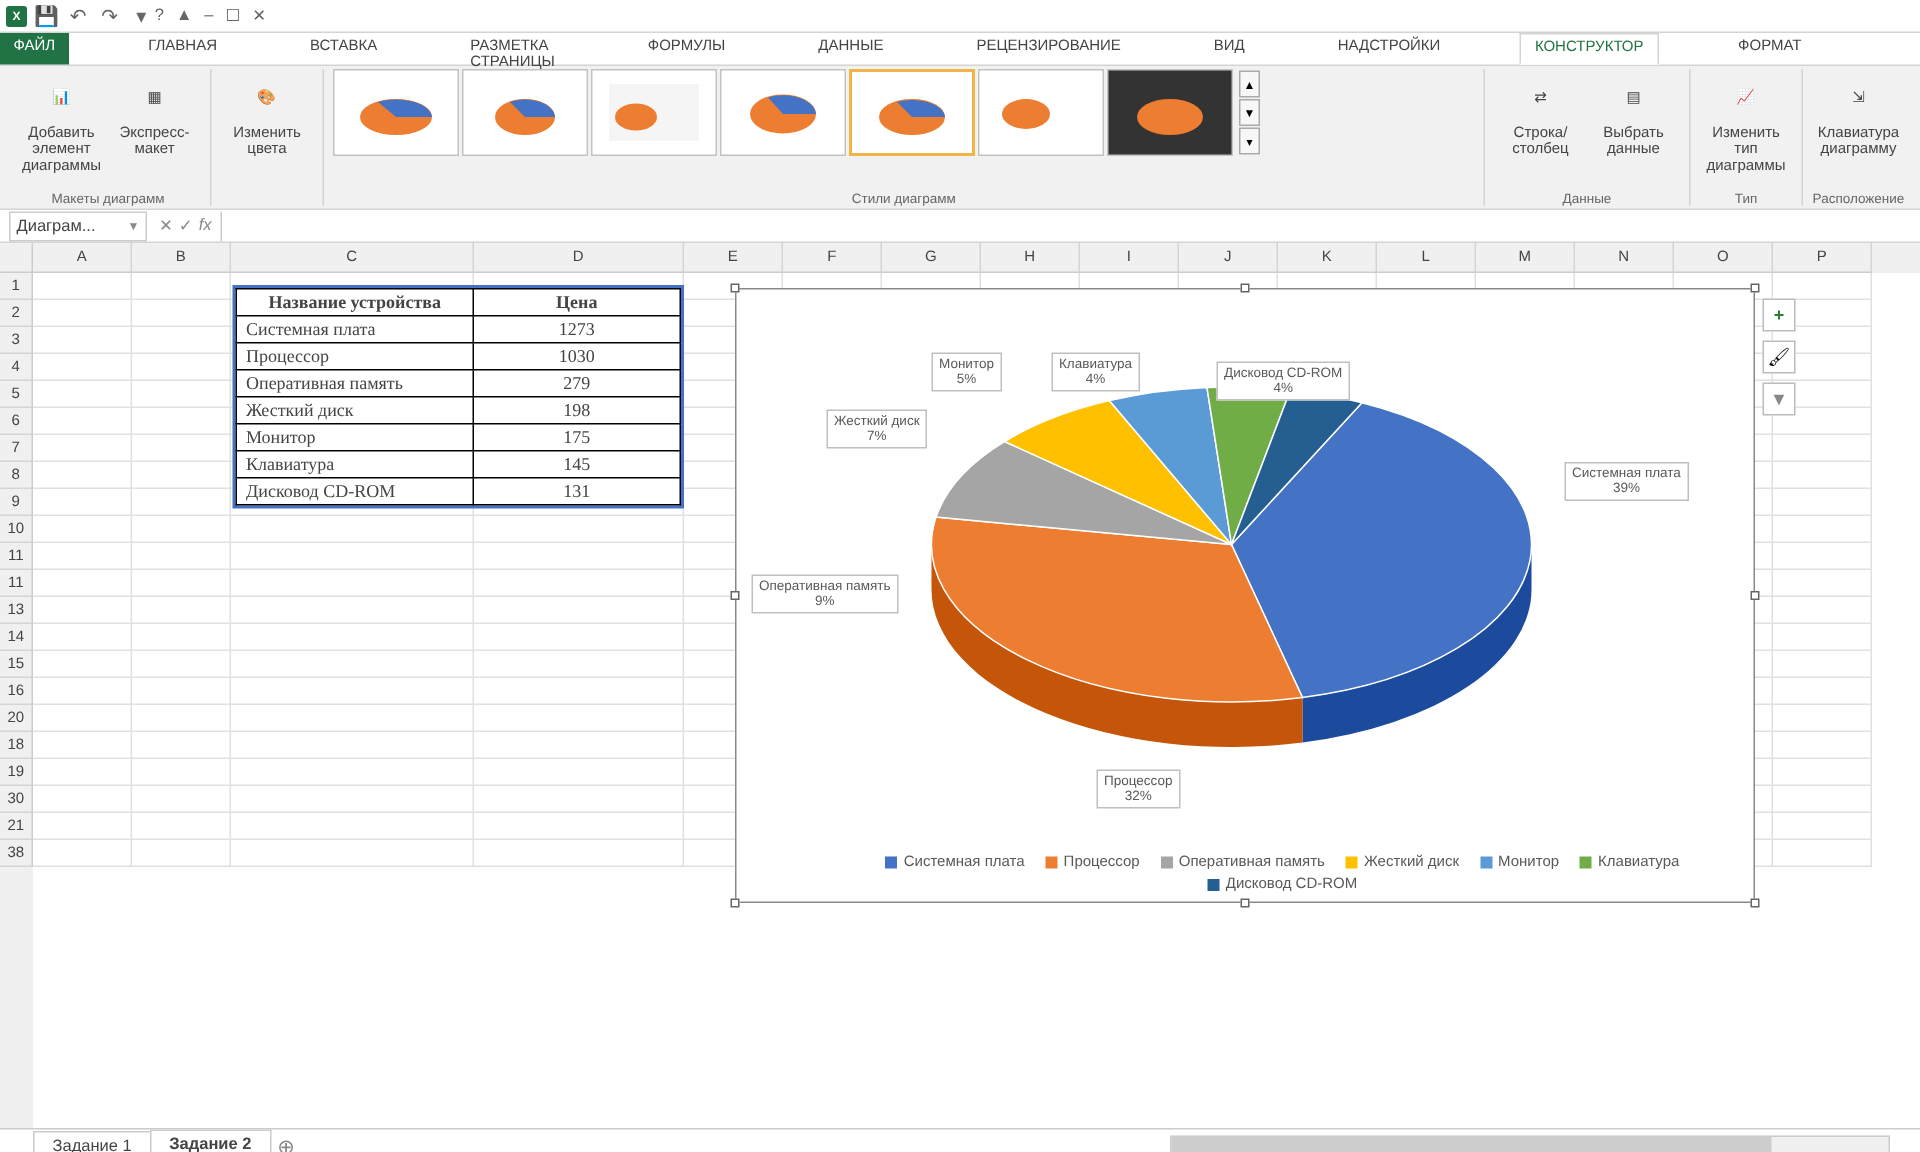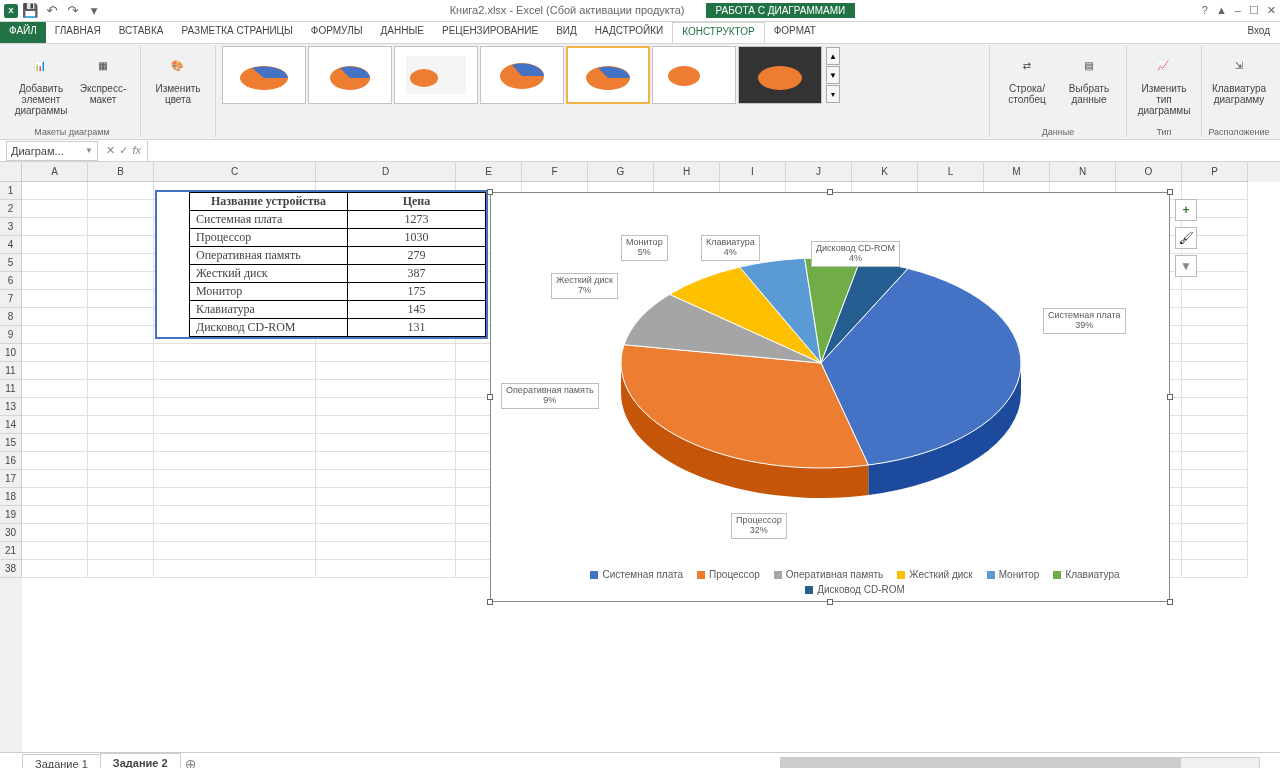--- a/index.html
+++ b/index.html
@@ -5,21 +5,21 @@
 * { margin: 0; padding: 0; box-sizing: border-box; font-family: "Segoe UI", Tahoma, sans-serif; }
 body { background: #fff; font-size: 11px; color: #444; overflow: hidden; width:1280px; height:768px;}
 .titlebar { height: 22px; background: #fff; display: flex; align-items: center; padding: 0 4px; border-bottom: 1px solid #d4d4d4; }
 .titlebar .left { display:flex; gap:4px; align-items:center; }
 .titlebar .xlicon { width:14px; height:14px; background:#217346; color:#fff; font-size:8px; font-weight:bold; display:flex; align-items:center; justify-content:center; border-radius:2px;}
 .titlebar .qat button { width:18px; height:18px; background:transparent; border:none; cursor:pointer; color:#666;}
 .titlebar .center { flex:1; text-align:center; font-size:11px; color:#666;}
 .titlebar .center .tool { background:#217346; color:#fff; padding:2px 10px; margin-left:18px; font-size:10px; display:inline-block;}
 .titlebar .right { display:flex; gap:8px; color:#666;}
 .titlebar .right span{cursor:pointer;}
-.ribtabs { height:22px; display:flex; border-bottom:1px solid #d4d4d4; font-size:11px;}
+.ribtabs { height:22px; display:flex; border-bottom:1px solid #d4d4d4; font-size:11px;gap:44px;}
 .ribtabs .tab { padding:3px 9px; cursor:pointer; color:#444; text-transform:uppercase; font-size:10px;}
 .ribtabs .tab.file { background:#217346; color:#fff;}
 .ribtabs .tab.active { background:#fff; border:1px solid #d4d4d4; border-bottom:1px solid #fff; color:#217346;}
 .ribtabs .spacer{flex:1;}
 .ribtabs .entry{padding:3px 10px; font-size:10px; color:#444;}
 .ribbon { height:96px; background:#f1f1f1; border-bottom:1px solid #d4d4d4; display:flex; padding:2px 4px; }
 .rgroup { border-right:1px solid #d4d4d4; padding:0 6px; display:flex; flex-direction:column; justify-content:space-between; }
 .rgroup .buttons{display:flex; gap:0px;}
 .rgroup .bigbtn{display:flex; flex-direction:column; align-items:center; width:62px; padding:2px; cursor:pointer; border:1px solid transparent; font-size:10px; text-align:center; line-height:1.1;}
 .rgroup .bigbtn .icn{width:32px; height:32px; margin-bottom:2px; display:flex; align-items:center; justify-content:center;}
@@ -38,21 +38,21 @@
 .rowhdrs{width:22px; background:#f0f0f0;}
 .rowhdrs .sel{height:20px; border-bottom:1px solid #ccc; border-right:1px solid #ccc;}
 .rowhdrs .rh{height:18px; border-bottom:1px solid #d4d4d4; border-right:1px solid #ccc; font-size:10px; display:flex; align-items:center; justify-content:center; color:#444; cursor:pointer;}
 .gridwrap{flex:1; overflow:hidden; position:relative;}
 .colhdrrow{height:20px; display:flex; background:#f0f0f0;}
 .colhdrrow .ch{border-right:1px solid #d4d4d4; border-bottom:1px solid #ccc; font-size:10px; display:flex; align-items:center; justify-content:center; color:#444; cursor:pointer;}
 .cells{position:relative;}
 .cellrow{display:flex; height:18px;}
 .cellrow .c{border-right:1px solid #e0e0e0; border-bottom:1px solid #e0e0e0; font-size:11px; padding:0 3px; display:flex; align-items:center; overflow:hidden;}
 .datatbl{position:absolute; top:28px; left:133px; border:2px solid #4472c4; background:#fff;}
-.datatbl table{border-collapse:collapse;margin-left:32px;}
+.datatbl table{border-collapse:collapse;}
 .datatbl th,.datatbl td{border:1px solid #000; padding:1px 6px; font-size:12px; height:18px; font-family:"Times New Roman",serif;}
 .datatbl th{font-weight:bold; text-align:center;}
 .datatbl td.lab{width:158px;}
 .datatbl td.val{width:138px; text-align:center;}
 .chartobj{position:absolute; top:30px; left:468px; width:680px; height:410px; background:#fff; border:1px solid #888;}
 .chartobj .handle{position:absolute; width:6px; height:6px; background:#fff; border:1px solid #666;}
 .chartobj .h-n{top:-4px; left:50%; margin-left:-3px;} .chartobj .h-s{bottom:-4px; left:50%; margin-left:-3px;}
 .chartobj .h-e{right:-4px; top:50%; margin-top:-3px;} .chartobj .h-w{left:-4px; top:50%; margin-top:-3px;}
 .chartobj .h-ne{top:-4px; right:-4px;} .chartobj .h-nw{top:-4px; left:-4px;}
 .chartobj .h-se{bottom:-4px; right:-4px;} .chartobj .h-sw{bottom:-4px; left:-4px;}
@@ -78,24 +78,20 @@
 <div class="titlebar">
   <div class="left">
     <span class="xlicon">X</span>
     <span class="qat">
       <button>💾</button>
       <button>↶</button>
       <button>↷</button>
       <button>▾</button>
     </span>
   </div>
-  <div class="center">
-    <span>Книга2.xlsx - Excel (Сбой активации продукта)</span>
-    <span class="tool">РАБОТА С ДИАГРАММАМИ</span>
-  </div>
   <div class="right">
     <span>?</span>
     <span>▲</span>
     <span>–</span>
     <span>☐</span>
     <span>✕</span>
   </div>
 </div>
 
 <div class="ribtabs">
@@ -169,20 +165,21 @@
           <svg width="60" height="38">
             <ellipse cx="30" cy="22" rx="22" ry="12" fill="#ed7d31"></ellipse>
           </svg>
         </div>
       <div class="scroll">
         <button>▲</button>
         <button>▼</button>
         <button>▾</button>
       </div>
     </div>
+    <div class="lbl">Стили диаграмм</div>
   </div>
   <div class="rgroup">
     <div class="buttons">
       <div class="bigbtn">
           <div class="icn">⇄</div>
           <span>Строка/столбец</span>
         </div>
       <div class="bigbtn">
           <div class="icn">▤</div>
           <span>Выбрать данные</span>
@@ -236,21 +233,21 @@
         <div class="rh">7</div>
         <div class="rh">8</div>
         <div class="rh">9</div>
         <div class="rh">10</div>
         <div class="rh">11</div>
         <div class="rh">11</div>
         <div class="rh">13</div>
         <div class="rh">14</div>
         <div class="rh">15</div>
         <div class="rh">16</div>
-        <div class="rh">17</div>
+        <div class="rh">20</div>
         <div class="rh">18</div>
         <div class="rh">19</div>
         <div class="rh">30</div>
         <div class="rh">21</div>
         <div class="rh">38</div>
       </div>
   </div>
   <div class="gridwrap">
     <div class="colhdrrow" id="colhdrs">
         <div class="ch" style="width: 66px;">A</div>
@@ -685,21 +682,21 @@
             <tr>
               <td class="lab">Процессор</td>
               <td class="val">1030</td>
             </tr>
             <tr>
               <td class="lab">Оперативная память</td>
               <td class="val">279</td>
             </tr>
             <tr>
               <td class="lab">Жесткий диск</td>
-              <td class="val">387</td>
+              <td class="val">198</td>
             </tr>
             <tr>
               <td class="lab">Монитор</td>
               <td class="val">175</td>
             </tr>
             <tr>
               <td class="lab">Клавиатура</td>
               <td class="val">145</td>
             </tr>
             <tr>

